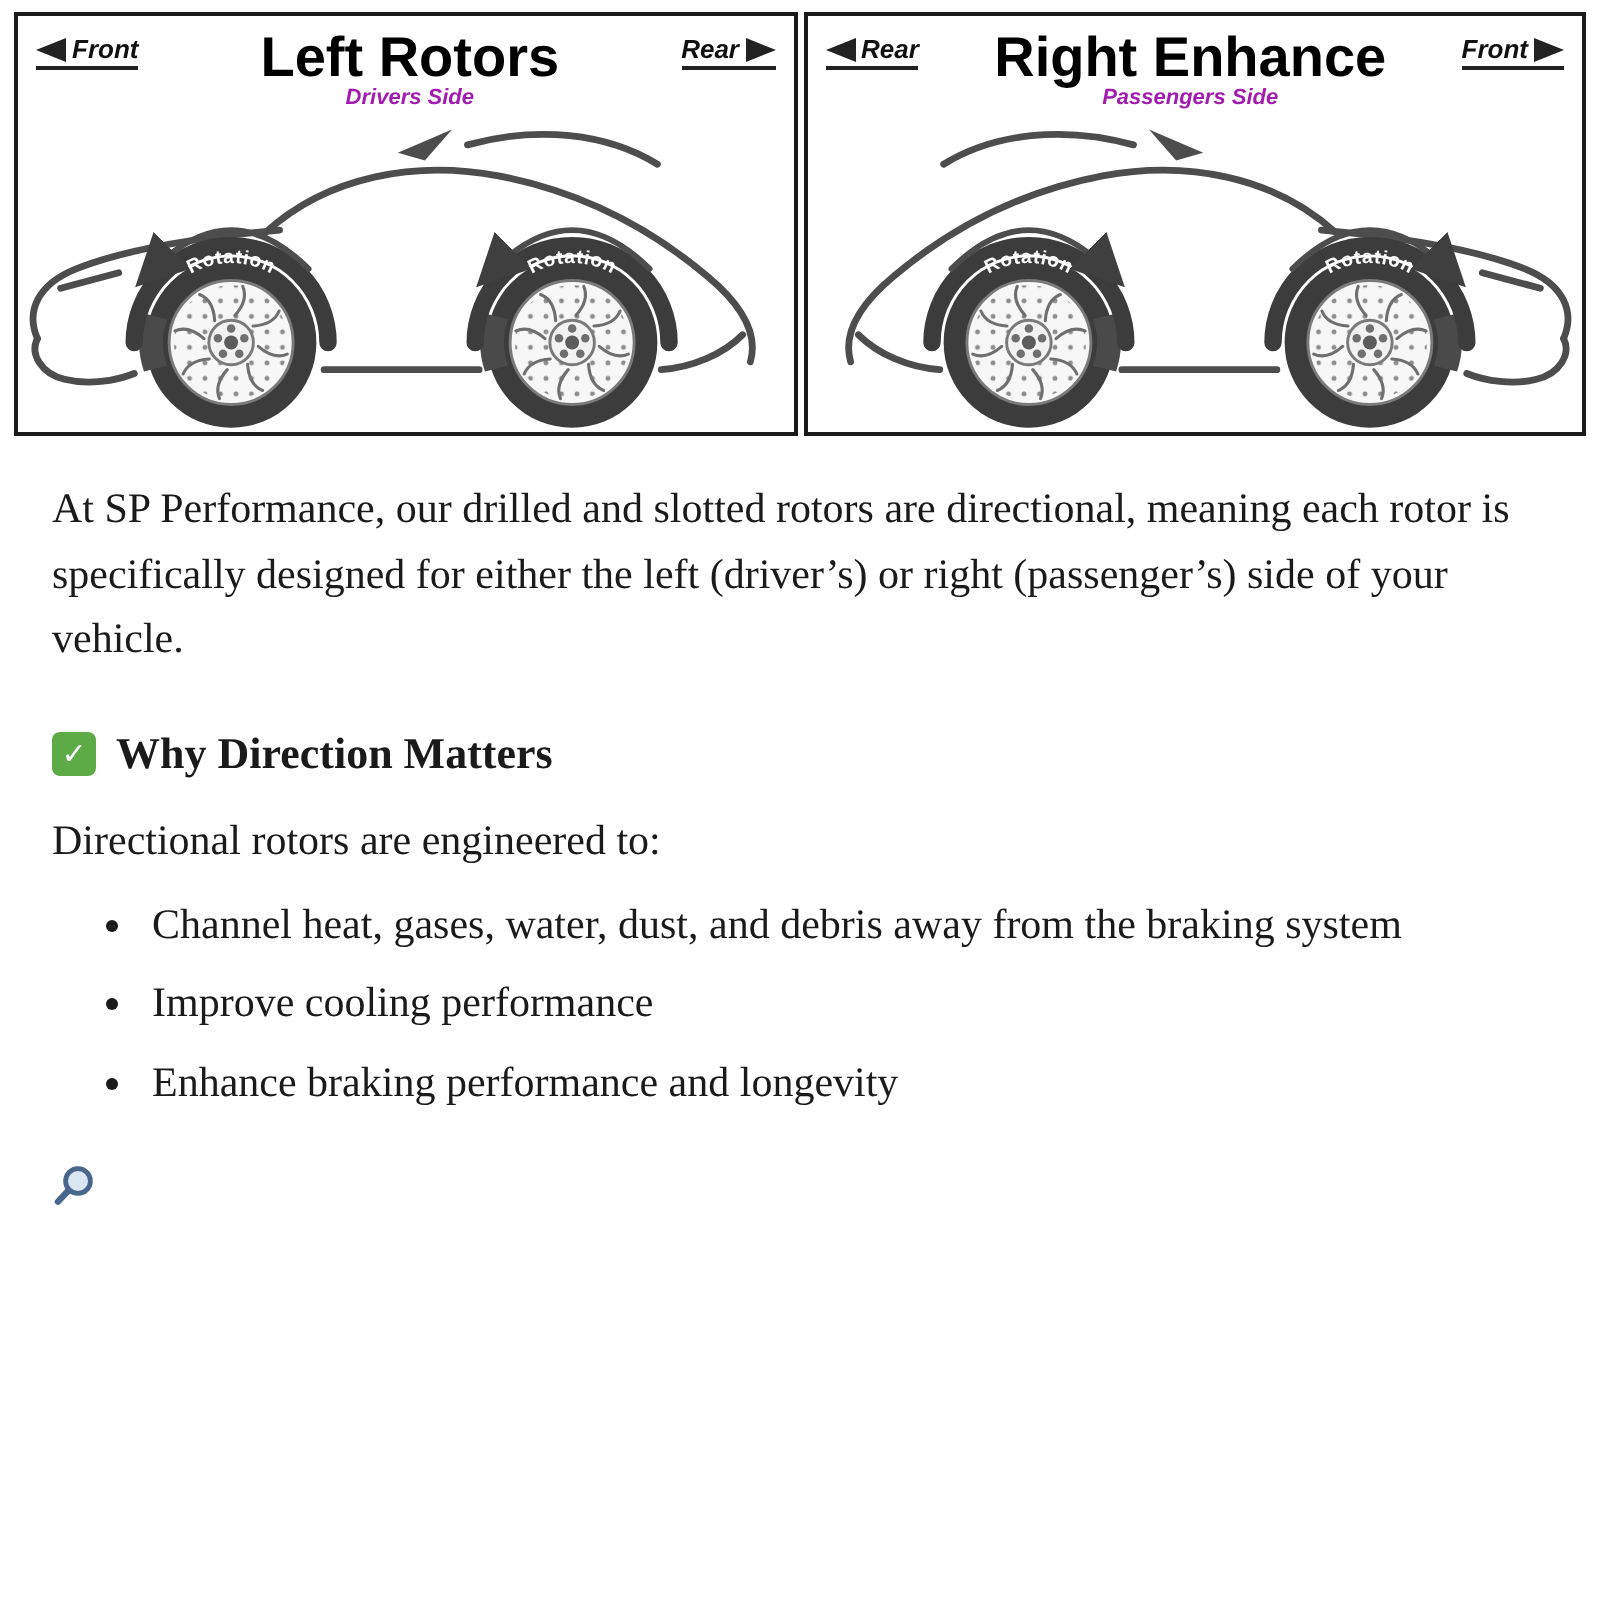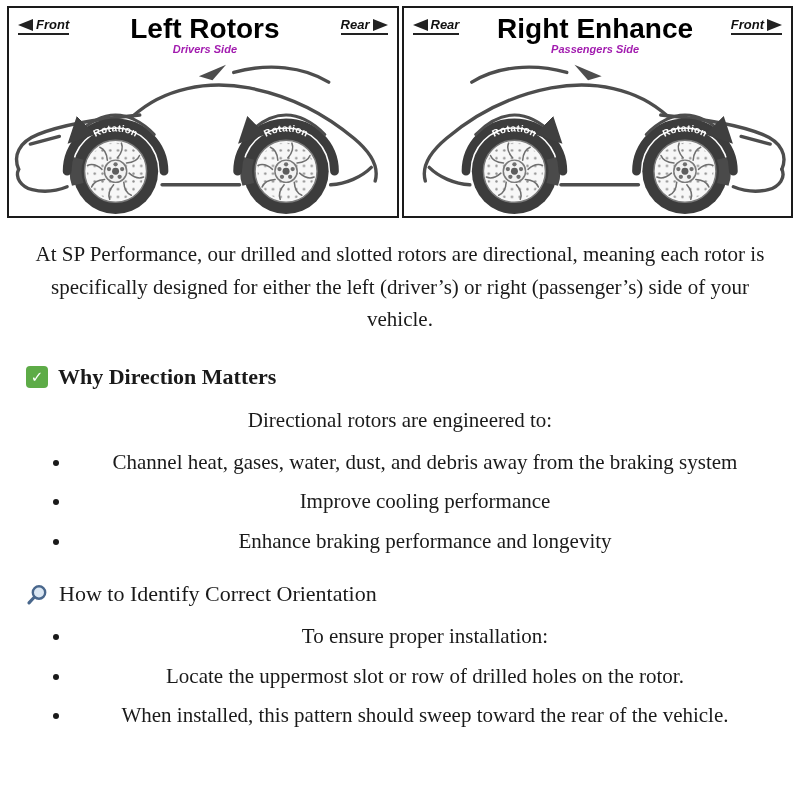--- a/index.html
+++ b/index.html
@@ -25,21 +25,21 @@
   .tri-left  { border-right: 15px solid #222; }
   .tri-right { border-left: 15px solid #222; }
   .panel-title-block { text-align: center; }
   .panel-title { font-size: 28px; font-weight: bold; line-height: 1.05; color:#000; }
   .panel-subtitle { font-size: 11px; font-weight: bold; font-style: italic; color: #a21caf; }
   .car-svg { display: block; width: 100%; }
   .rot-text { font-family: "Liberation Sans", sans-serif; font-size: 10px;
               font-weight: bold; fill: #ffffff; letter-spacing: .4px; }
 
   
-  .content { padding: 0 26px; text-align: center; }
+  .content { padding: 0 26px; }
   .intro { font-size: 21px; line-height: 1.55; margin-top: 20px; }
   .sec-heading {
     display: flex; align-items: center; gap: 10px;
     font-size: 22px; font-weight: bold; margin-top: 28px;
   }
   .sec-heading.regular { font-weight: normal; margin-top: 24px; }
   .check-icon {
     width: 22px; height: 22px; border-radius: 4px; background: #5dab47;
     color: #fff; display: inline-flex; align-items: center; justify-content: center;
     font-size: 15px; font-weight: bold; font-family: "DejaVu Sans", sans-serif;
@@ -179,22 +179,16 @@
     <li>Channel heat, gases, water, dust, and debris away from the braking system</li>
     <li>Improve cooling performance</li>
     <li>Enhance braking performance and longevity</li>
   </ul>
 
   <div class="sec-heading regular">
     <svg class="mag-icon" width="23" height="23" viewBox="0 0 23 23">
       <circle cx="13" cy="9.5" r="6.2" fill="#dbe7f3" stroke="#49678c" stroke-width="2.4"></circle>
       <line x1="8" y1="14.5" x2="3" y2="19.8" stroke="#49678c" stroke-width="3.2" stroke-linecap="round"></line>
     </svg>
-    <span>How to Identify Correct Orientation</span>
   </div>
 
-  <ul class="bullets">
-    <li>To ensure proper installation:</li>
-    <li>Locate the uppermost slot or row of drilled holes on the rotor.</li>
-    <li>When installed, this pattern should sweep toward the rear of the vehicle.</li>
-  </ul>
 
 </div>
 
 </body></html>

